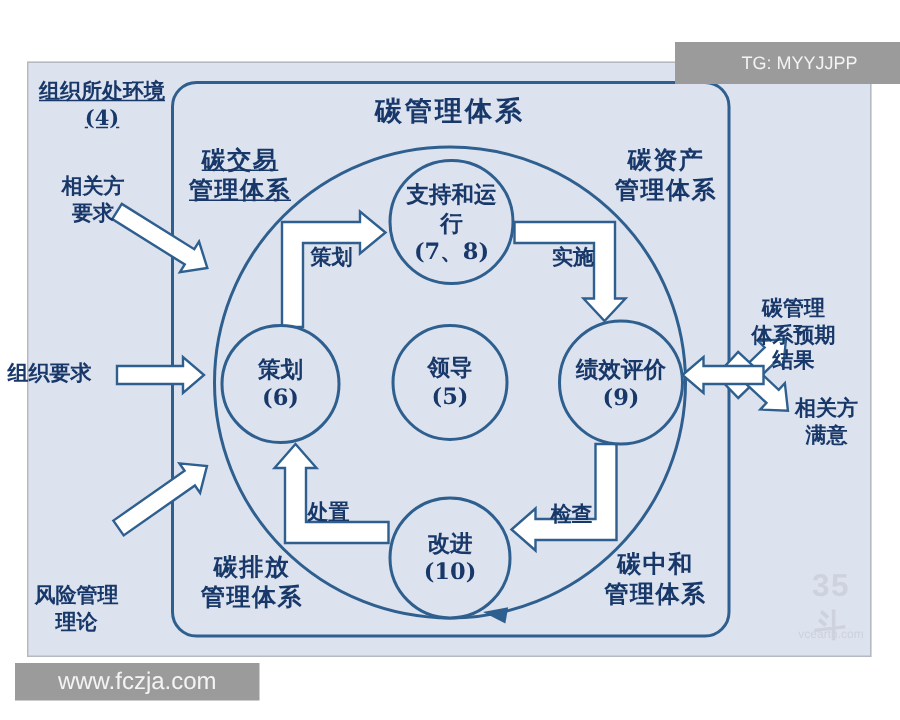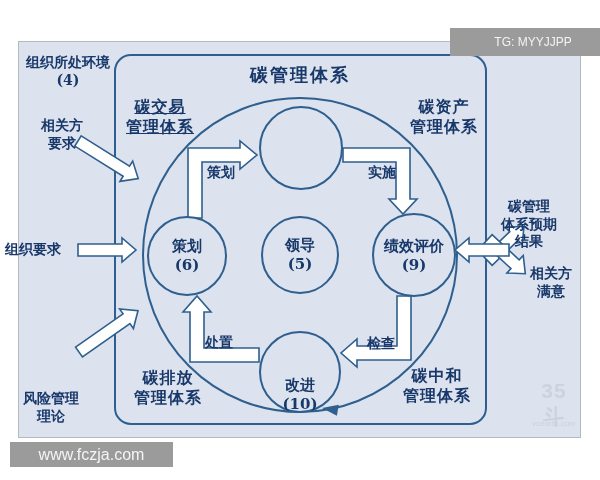--- a/index.html
+++ b/index.html
@@ -57,35 +57,38 @@
   <div class="lbl" style="left:300px;top:75px;font-size:18px;letter-spacing:2px;">碳管理体系</div>
   <div class="lbl" style="left:160px;top:117px;font-size:16px;letter-spacing:1px;text-decoration:underline;">碳交易
 管理体系</div>
   <div class="lbl" style="left:444px;top:117px;font-size:16px;letter-spacing:1px;">碳资产
 管理体系</div>
   <div class="lbl" style="left:168px;top:388px;font-size:16px;letter-spacing:1px;">碳排放
 管理体系</div>
   <div class="lbl" style="left:437px;top:386px;font-size:16px;letter-spacing:1px;">碳中和
 管理体系</div>
 
+  <div class="lbl" style="left:301px;top:149px;font-size:15px;">支持和运
+行
+(7、8)</div>
   <div class="lbl" style="left:187px;top:256px;font-size:15px;">策划
 (6)</div>
   <div class="lbl" style="left:300px;top:255px;font-size:15px;">领导
 (5)</div>
   <div class="lbl" style="left:414px;top:256px;font-size:15px;">绩效评价
 (9)</div>
-  <div class="lbl" style="left:300px;top:372px;font-size:15px;margin-top:23px;">改进
+  <div class="lbl" style="left:300px;top:372px;font-size:15px;">改进
 (10)</div>
 
   <div class="lbl" style="left:221px;top:173px;font-size:14px;">策划</div>
   <div class="lbl" style="left:382px;top:173px;font-size:14px;">实施</div>
   <div class="lbl" style="left:381px;top:344px;font-size:14px;">检查</div>
   <div class="lbl" style="left:219px;top:343px;font-size:14px;">处置</div>
 
-  <div class="lbl" style="left:68px;top:71px;font-size:14px;">组织所处环境
+  <div class="lbl" style="left:68px;top:71px;font-size:14px;text-decoration:underline;">组织所处环境
 (4)</div>
   <div class="lbl" style="left:62px;top:134px;font-size:14px;">相关方
 要求</div>
   <div class="lbl" style="left:33px;top:250px;font-size:14px;">组织要求</div>
   <div class="lbl" style="left:51px;top:364px;font-size:14px;margin-top:43px;">风险管理
 理论</div>
 
   <div class="lbl" style="left:529px;top:224px;font-size:14px;">碳管理
 体系预期
 结果</div>

